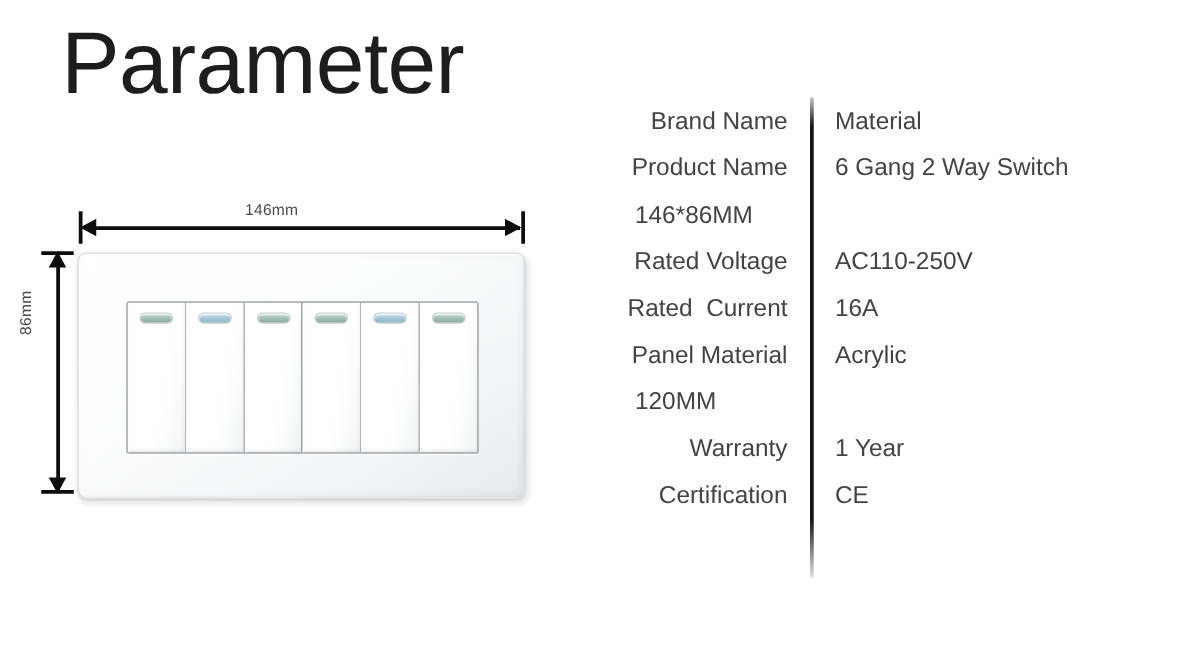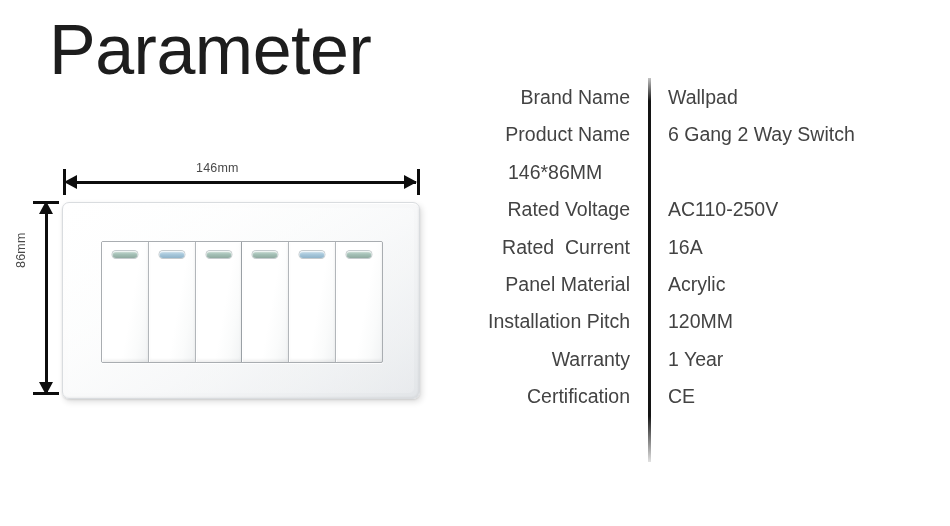--- a/index.html
+++ b/index.html
@@ -325,21 +325,21 @@
       </div>
     </div>
   </div>
 </div>
 
 <div class="spec-area">
   <div class="spec-divider"></div>
   <div class="spec-table" id="spec-table">
       <div class="spec-row">
         <div class="spec-label">Brand Name</div>
-        <div class="spec-value">Wallpad</div>
+        <div class="spec-value">Material</div>
       </div>
       <div class="spec-row">
         <div class="spec-label">Product Name</div>
         <div class="spec-value">6 Gang 2 Way Switch</div>
       </div>
       <div class="spec-row">
         <div class="spec-value">146*86MM</div>
       </div>
       <div class="spec-row">
         <div class="spec-label">Rated Voltage</div>
@@ -347,21 +347,20 @@
       </div>
       <div class="spec-row">
         <div class="spec-label">Rated  Current</div>
         <div class="spec-value">16A</div>
       </div>
       <div class="spec-row">
         <div class="spec-label">Panel Material</div>
         <div class="spec-value">Acrylic</div>
       </div>
       <div class="spec-row">
-        <div class="spec-label">Installation Pitch</div>
         <div class="spec-value">120MM</div>
       </div>
       <div class="spec-row">
         <div class="spec-label">Warranty</div>
         <div class="spec-value">1 Year</div>
       </div>
       <div class="spec-row">
         <div class="spec-label">Certification</div>
         <div class="spec-value">CE</div>
       </div>

